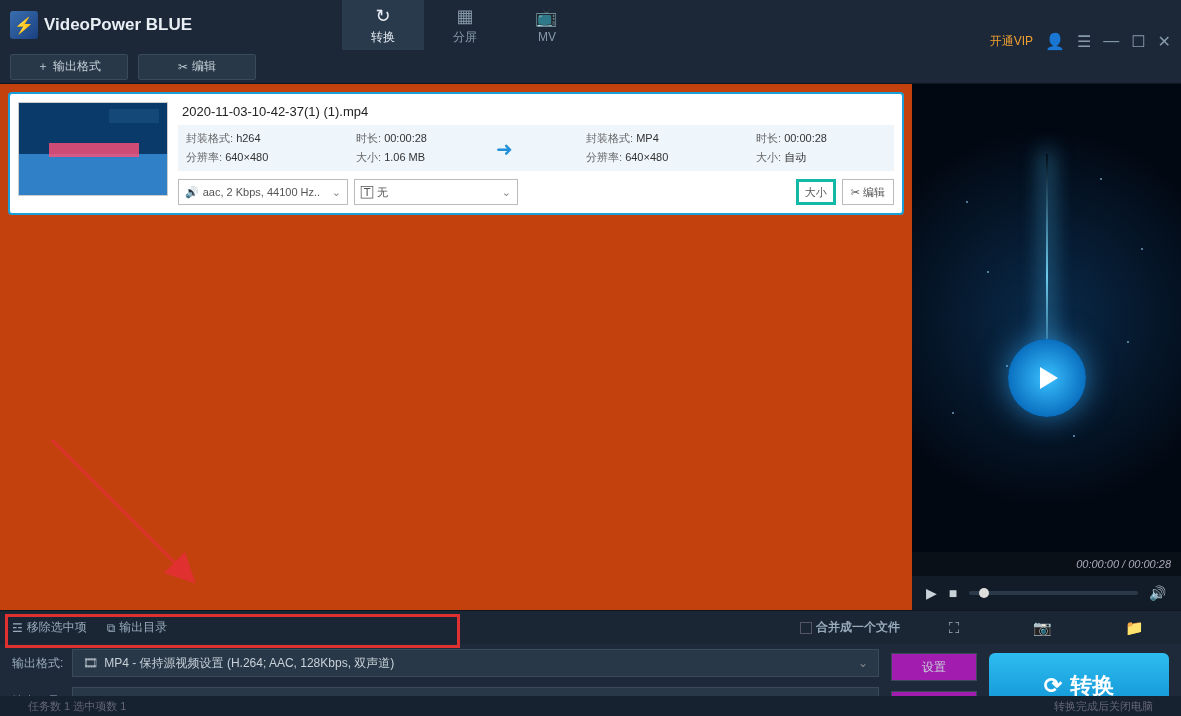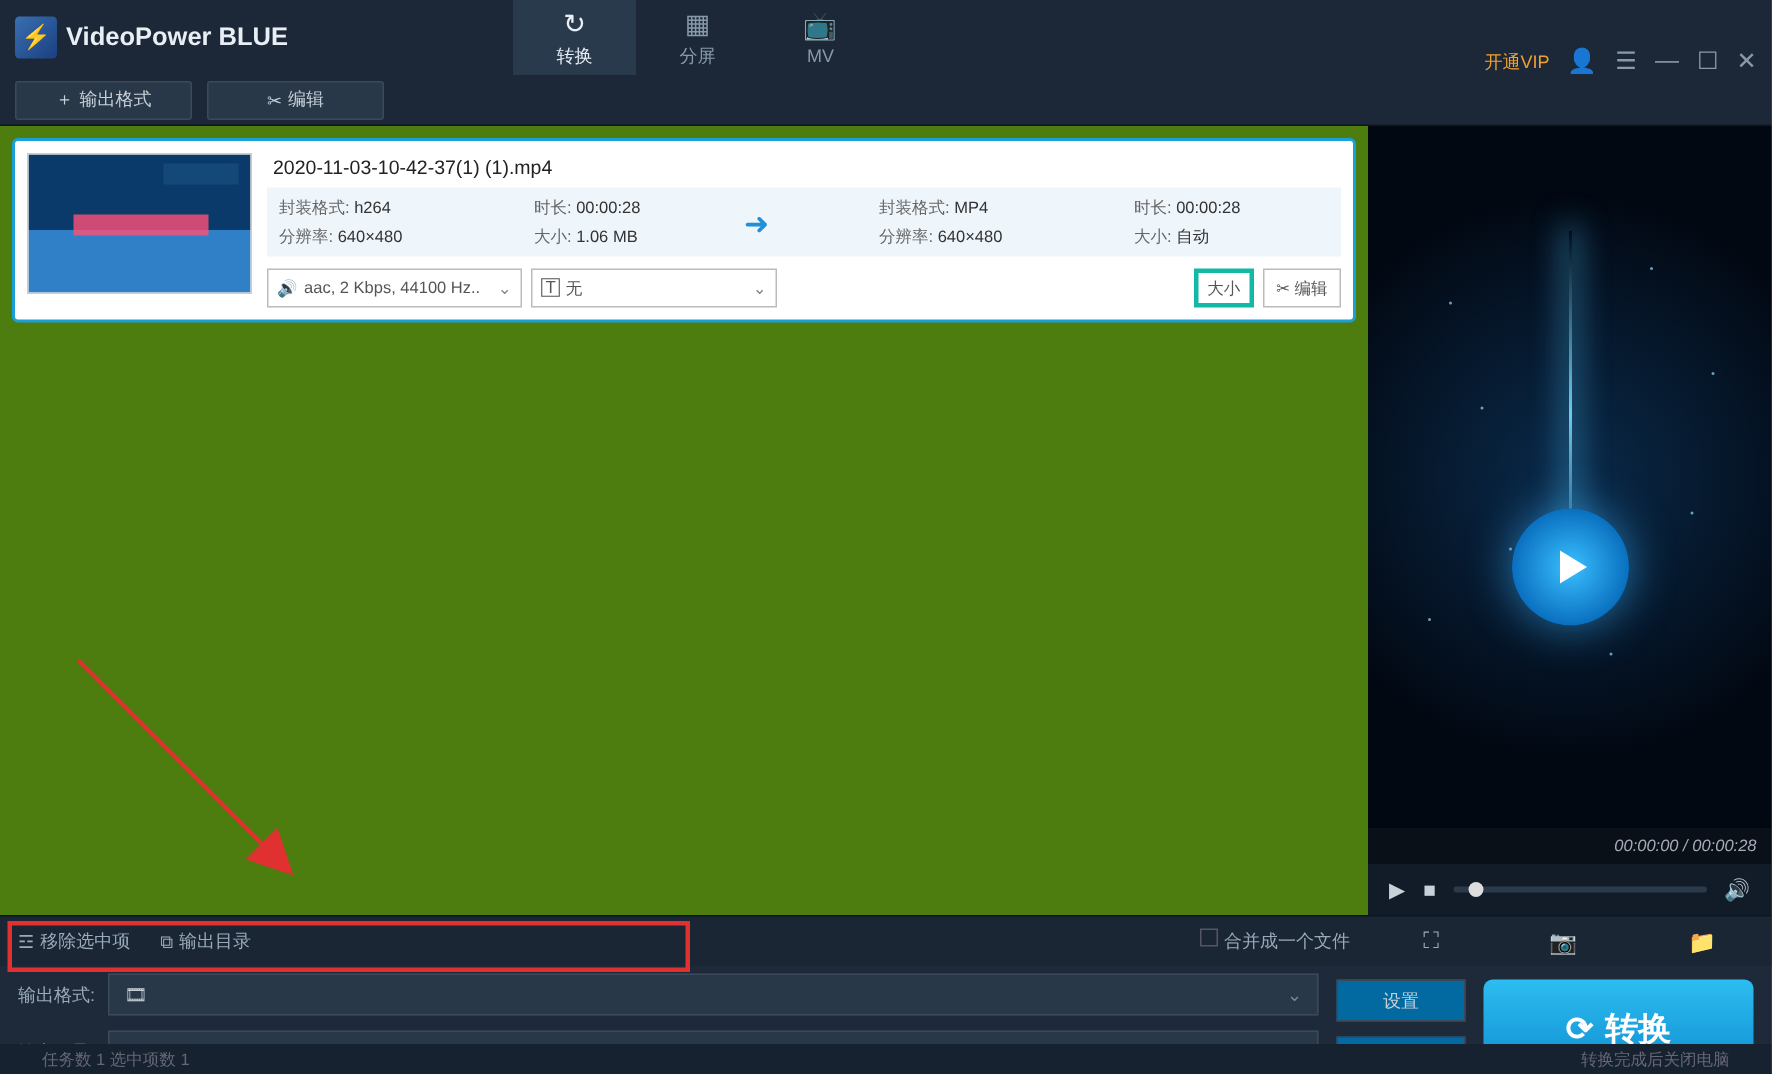--- a/index.html
+++ b/index.html
@@ -19,21 +19,21 @@
 .vip { color: #f0a030; font-size: 12px; }
 .wc { color: #8899aa; cursor: pointer; font-size: 16px; }
 
 
 .toolbar { height: 34px; display: flex; align-items: center; padding: 0 10px; gap: 10px; background:#1c2838; border-bottom:1px solid #0e1620;}
 .btn-dark { display:flex;align-items:center;justify-content:center;gap:4px;height:26px;padding:0 12px;background:#283848;border:1px solid #3a4a5a;color:#c8d0d8;font-size:12px;cursor:pointer;border-radius:2px;}
 
 
 .main { display:flex; height: 560px; }
 .left { flex:1; display:flex;flex-direction:column; }
-.filelist { flex:1; padding:8px; background:#4d7c0f; }
+.filelist { flex:1; padding:8px; background:#c2410c; }
 .fileitem { border:2px solid #1a9fd8; background:#fff; border-radius:4px; padding:8px; display:flex; gap:10px; }
 .thumb { width:150px; height:94px; background:linear-gradient(180deg,#0a3a6a 55%,#3080c8 55%); position:relative; border:1px solid #ccc;}
 .thumb::before{content:"";position:absolute;top:6px;right:8px;width:50px;height:14px;background:#144878;}
 .thumb::after{content:"";position:absolute;top:40px;left:30px;width:90px;height:14px;background:rgba(255,80,120,0.8);}
 .filebody { flex:1; display:flex;flex-direction:column;gap:4px; color:#333;}
 .filename { font-size:13px; color:#222; padding:2px 4px;}
 .meta { display:flex; background:#eef5fb; padding:6px 8px; font-size:11px; gap:40px; position:relative;}
 .meta-col { display:flex;flex-direction:column;gap:4px;min-width:130px;}
 .meta-label{color:#666;}
 .arrow { color:#2090d8;font-size:20px;position:absolute;left:318px;top:12px;}
@@ -56,28 +56,28 @@
 .playctrls{height:34px;display:flex;align-items:center;gap:12px;padding:0 14px;background:#121c28;}
 .pc-btn{color:#c8d0d8;cursor:pointer;font-size:14px;}
 .seek{flex:1;height:4px;background:#2a3a4a;position:relative;border-radius:2px;}
 .seek-dot{position:absolute;left:6%;top:-3px;width:10px;height:10px;background:#ddd;border-radius:50%;}
 .tools-row{height:34px;display:flex;align-items:center;justify-content:space-around;background:#1a2634;border-top:1px solid #0e1620;}
 .tool-ic{color:#9ab;cursor:pointer;font-size:15px;}
 
 
 .list-bar{height:34px;display:flex;align-items:center;padding:0 12px;background:#1a2634;border-top:1px solid #0e1620;gap:20px;color:#9ab;font-size:12px;}
 .lb-item{display:flex;align-items:center;gap:4px;cursor:pointer;}
-.merge{margin-left:auto;display:flex;align-items:flex-start;gap:4px;}
+.merge{margin-left:auto;display:flex;align-items:center;gap:4px;font-weight:bold;}
 .chk{width:12px;height:12px;border:1px solid #556;background:#1a2634;}
 .out-row{display:flex;align-items:center;gap:8px;height:30px;margin-bottom:8px;}
 .out-label{font-size:12px;color:#9ab;width:52px;}
 .out-sel{flex:1;height:28px;background:#283848;border:1px solid #3a4a5a;display:flex;align-items:center;padding:0 10px;font-size:12px;color:#c8d0d8;gap:6px;}
 .out-sel .chev{margin-left:auto;color:#888;}
 .highlight-box{position:absolute;left:5px;top:614px;width:455px;height:34px;border:3px solid #e03030;pointer-events:none;}
-.side-btn{width:86px;height:28px;background:#0369a1;border:1px solid #3a4a5a;color:#c8d0d8;font-size:12px;cursor:pointer;}
+.side-btn{width:86px;height:28px;background:#a21caf;border:1px solid #3a4a5a;color:#c8d0d8;font-size:12px;cursor:pointer;}
 .convert-btn{width:180px;height:66px;background:linear-gradient(180deg,#2dbdf0,#0d8cd0);border:none;border-radius:6px;color:#fff;font-size:22px;font-weight:bold;display:flex;align-items:center;justify-content:center;gap:8px;cursor:pointer;}
 
 .bottom-grid{display:flex;background:#1e2a3a;padding:4px 12px 10px;gap:12px;align-items:center;}
 .bottom-left{flex:1;}
 .bottom-btns{display:flex;flex-direction:column;gap:10px;}
 
 .statusbar{position:absolute;bottom:0;left:0;right:0;height:20px;background:#162230;color:#667;font-size:11px;display:flex;align-items:center;padding:0 28px;}
 .status-right{margin-left:auto;}
 
 
@@ -226,20 +226,21 @@
     </div>
   </div>
 </div>
 
 <div class="bottom-grid">
   <div class="bottom-left">
     <div class="out-row">
       <span class="out-label">输出格式:</span>
       <div class="out-sel">
         <span>🎞</span>
+        <span>MP4 - 保持源视频设置 (H.264; AAC, 128Kbps, 双声道)</span>
         <span class="chev">⌄</span>
       </div>
     </div>
     <div class="out-row">
       <span class="out-label">输出目录:</span>
       <div class="out-sel">
         <span>C:\Users\pc\Videos</span>
         <span class="chev">📂</span>
       </div>
     </div>

